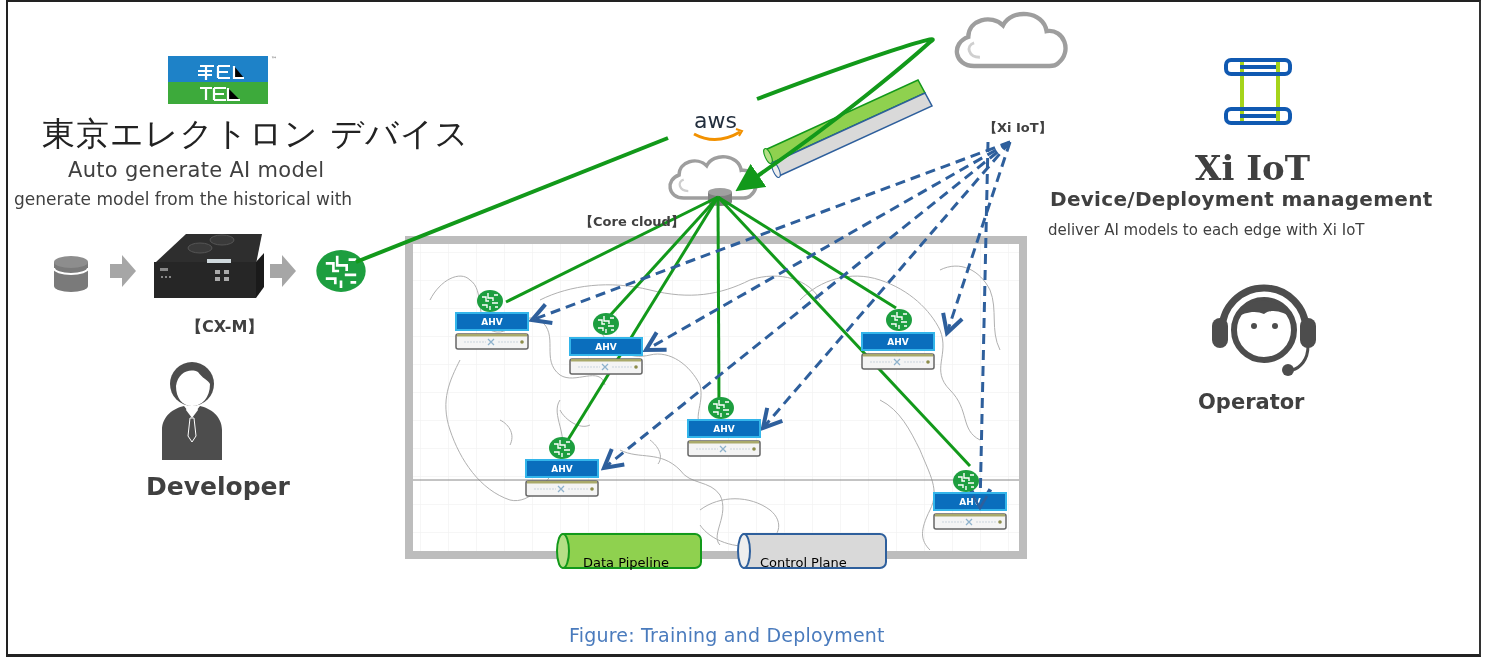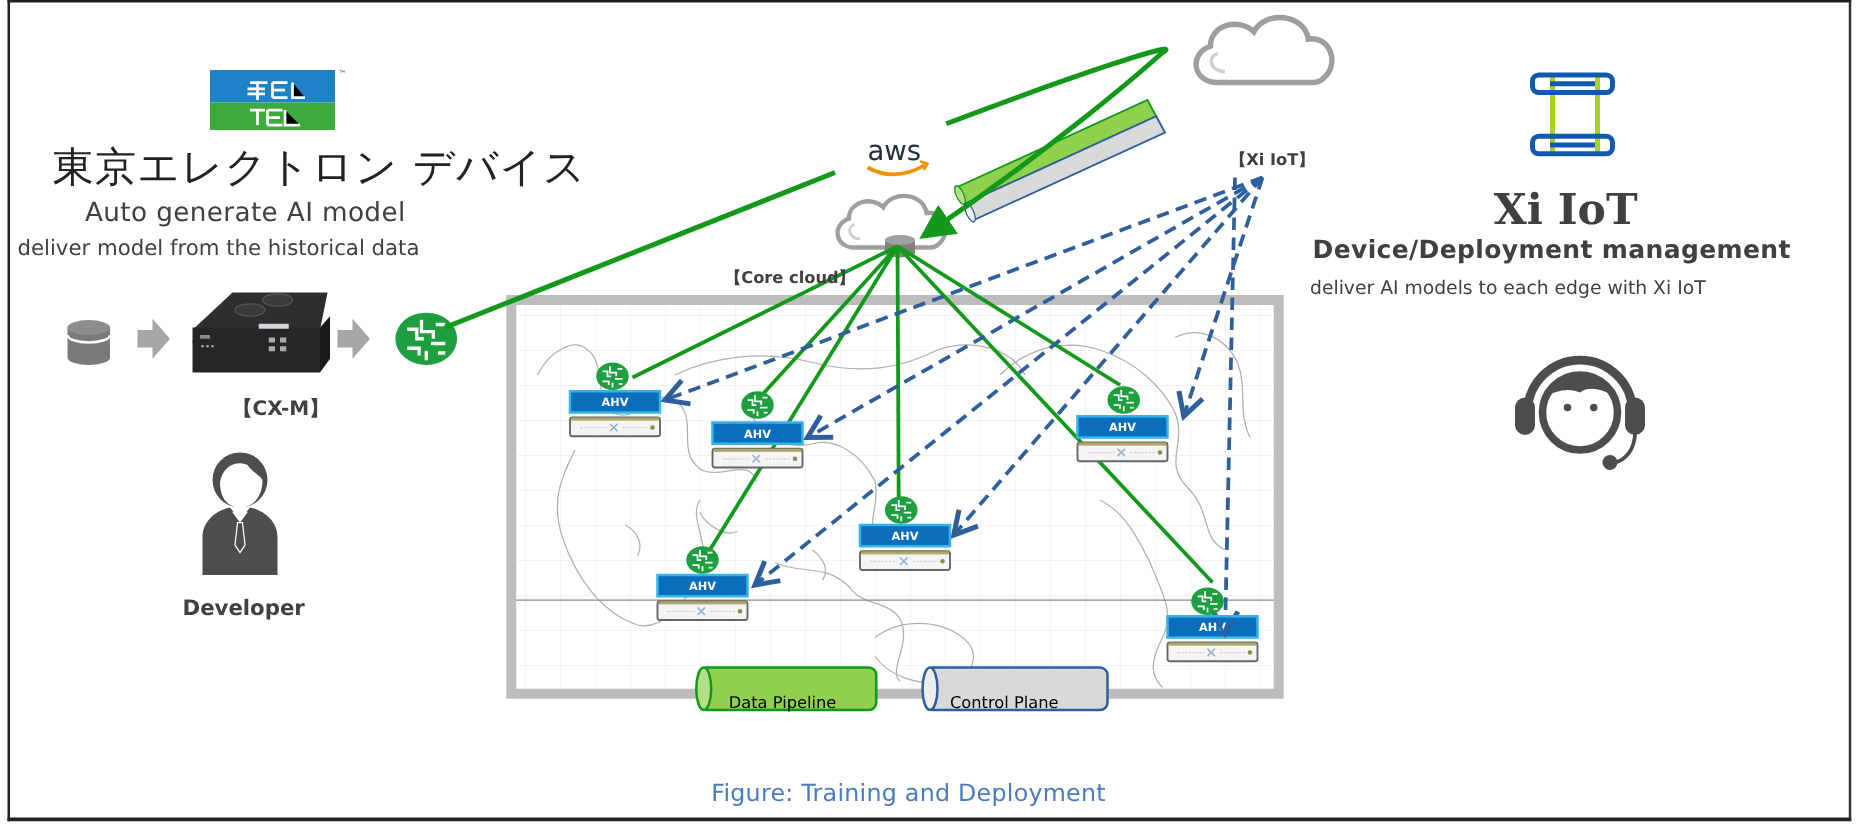--- a/index.html
+++ b/index.html
@@ -4,21 +4,21 @@
 <style>
   html, body { margin: 0; padding: 0; background: #ffffff; }
   body { width: 1485px; height: 662px; overflow: hidden; position: relative; font-family: "DejaVu Sans", sans-serif; }
   .frame { position: absolute; left: 6px; top: 0; width: 1475px; height: 657px; border-left: 2px solid #222; border-top: 2px solid #222; border-right: 2px solid #333; border-bottom: 3px solid #222; box-sizing: border-box; }
   svg#diagram { position: absolute; left: 0; top: 0; }
   .t { position: absolute; color: #404040; white-space: nowrap; }
   .jp { left: 42px; top: 112px; font-size: 33px; letter-spacing: 1px; font-family: "DejaVu Sans", sans-serif; font-weight: 400; color: #222; }
   .auto { left: 68px; top: 158px; font-size: 21px; font-weight: 400; font-family: "DejaVu Sans", sans-serif; letter-spacing: 0.3px; }
   .gen { left: 14px; top: 189px; font-size: 17px; font-family: "DejaVu Sans", sans-serif; }
   .cxm { left: 186px; top: 317px; font-size: 16px; font-weight: 700; }
-  .dev { left: 146px; top: 474px; font-size: 17px; font-weight: 700; line-height: 26px; }
+  .dev { left: 146px; top: 474px; font-size: 25px; font-weight: 700; line-height: 26px; }
   .core { left: 568px; top: 213px; font-size: 13px; font-weight: 700; margin-left: 12px; }
   .xilabel { left: 984px; top: 119px; font-size: 13px; font-weight: 700; }
   .xibig { left: 1195px; top: 148px; font-size: 34px; font-weight: 700; font-family: "DejaVu Serif", serif; text-align: right; }
   .devmgmt { left: 1050px; top: 187px; font-size: 20px; font-weight: 700; letter-spacing: 0.3px; }
   .deliver { left: 1048px; top: 221px; font-size: 15px; }
   .oper { left: 1198px; top: 389px; font-size: 21px; font-weight: 700; line-height: 26px; text-align: center; }
   .caption { left: 569px; top: 624px; font-size: 19px; color: #4a7bbd; font-family: "DejaVu Sans", sans-serif; letter-spacing: 0.2px; }
   .pipe-label { position: absolute; font-size: 13px; font-weight: 400; color: #000; margin-top: 11px; }
   .ahv-label { font-family: "DejaVu Sans", sans-serif; font-weight: 700; font-size: 9px; fill: #ffffff; }
   .aws-text { font-family: "DejaVu Sans", sans-serif; font-size: 22px; fill: #232f3e; }
@@ -247,31 +247,32 @@
     <path d="M1236,318 c6,-22 44,-24 56,0 c-8,-6 -20,-10 -28,-4 c-8,-4 -20,-2 -28,4 z" fill="#4d4d4d"></path>
     <circle cx="1254" cy="326" r="3" fill="#4d4d4d"></circle>
     <circle cx="1275" cy="326" r="3" fill="#4d4d4d"></circle>
     <path d="M1308,346 c0,14 -8,22 -16,24" fill="none" stroke="#4d4d4d" stroke-width="3"></path>
     <circle cx="1288" cy="370" r="6" fill="#4d4d4d"></circle>
   </g>
 </svg>
 
 <div class="t jp">東京エレクトロン デバイス</div>
 <div class="t auto">Auto generate AI model</div>
-<div class="t gen">deliver model from the historical data</div>
+<div class="t gen">generate model from the historical with</div>
 <div class="t cxm">【CX-M】</div>
 <div class="t dev">
   <div>Developer</div>
 </div>
 
 <div class="t core">【Core cloud】</div>
 <div class="t xilabel">【Xi IoT】</div>
 
 <div class="pipe-label" style="left:583px; top:544px;">Data Pipeline</div>
 <div class="pipe-label" style="left:760px; top:544px;">Control Plane</div>
 
 <div class="t xibig">Xi IoT</div>
 <div class="t devmgmt">Device/Deployment management</div>
 <div class="t deliver">deliver AI models to each edge with Xi IoT</div>
 <div class="t oper">
+  <div>Operator</div>
 </div>
 
 <div class="t caption">Figure: Training and Deployment</div>
 
 </body></html>

